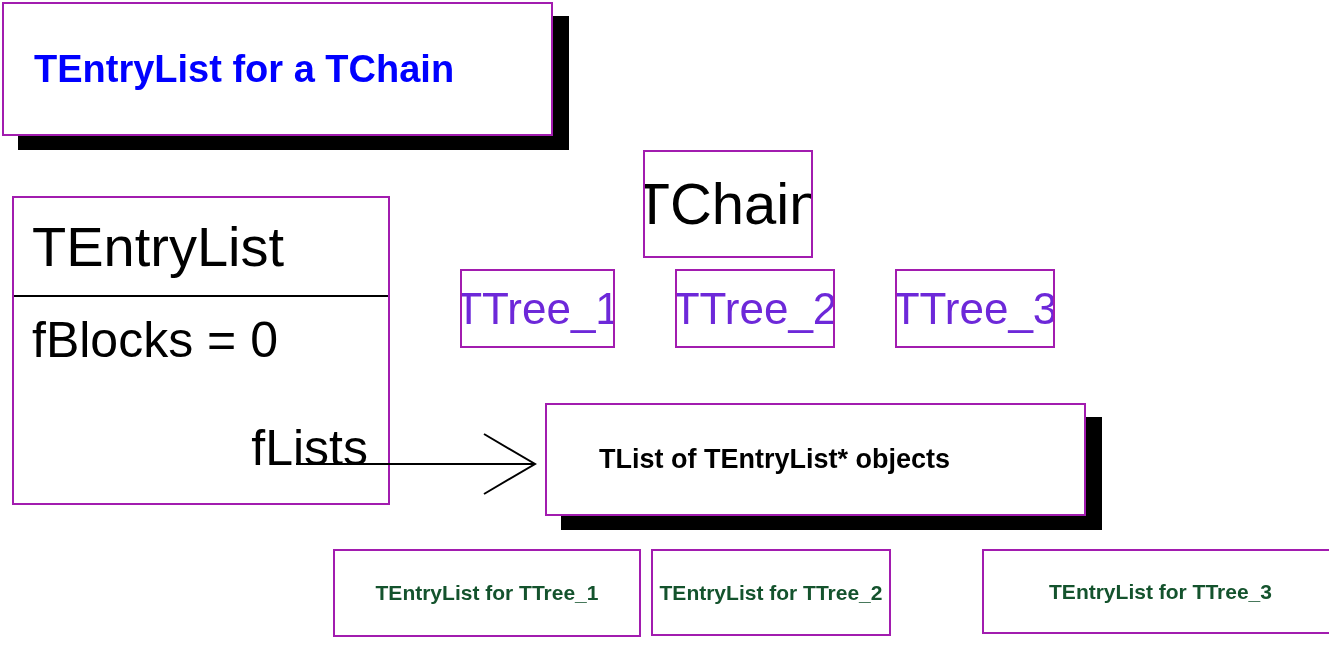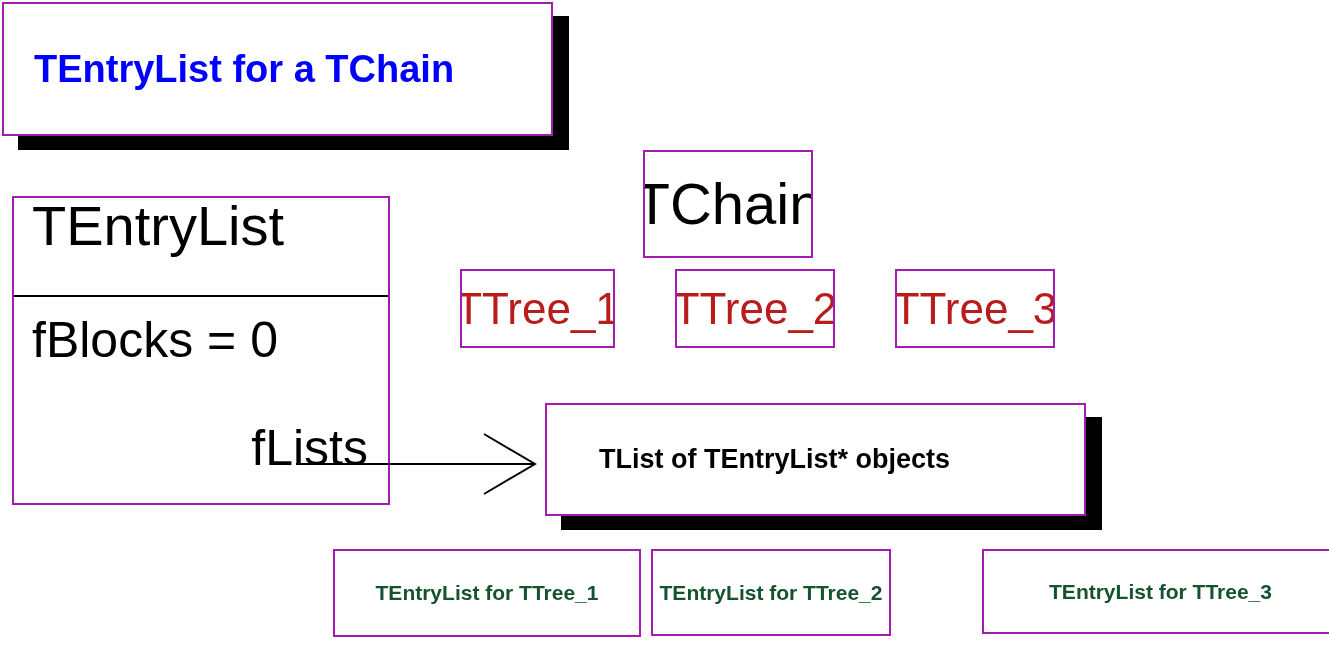--- a/index.html
+++ b/index.html
@@ -68,21 +68,21 @@
   }
   #entrylist-header {
     position: absolute;
     left: 0;
     top: 0;
     right: 0;
     height: 99px;
     box-sizing: border-box;
     border-bottom: 2px solid #000000;
     display: flex;
-    align-items: flex-start;
+    align-items: center;
     padding-left: 18px;
   }
   #entrylist-header .cls-name {
     font-size: 56px;
     color: #000000;
     line-height: 1;
     white-space: nowrap;
   }
   #entrylist-body {
     position: absolute;
@@ -131,21 +131,21 @@
 
   
   .ttree-box {
     top: 269px;
     height: 79px;
     justify-content: center;
     border-width: 2px;
   }
   .ttree-box .ttree-label {
     font-size: 44px;
-    color: #b91c1c;
+    color: #6d28d9;
     line-height: 1;
     white-space: nowrap;
   }
   #ttree-box-0 { left: 460px; width: 155px; }
   #ttree-box-1 { left: 675px; width: 160px; }
   #ttree-box-2 { left: 895px; width: 160px; }
 
   
   #tlist-card {
     left: 545px;

